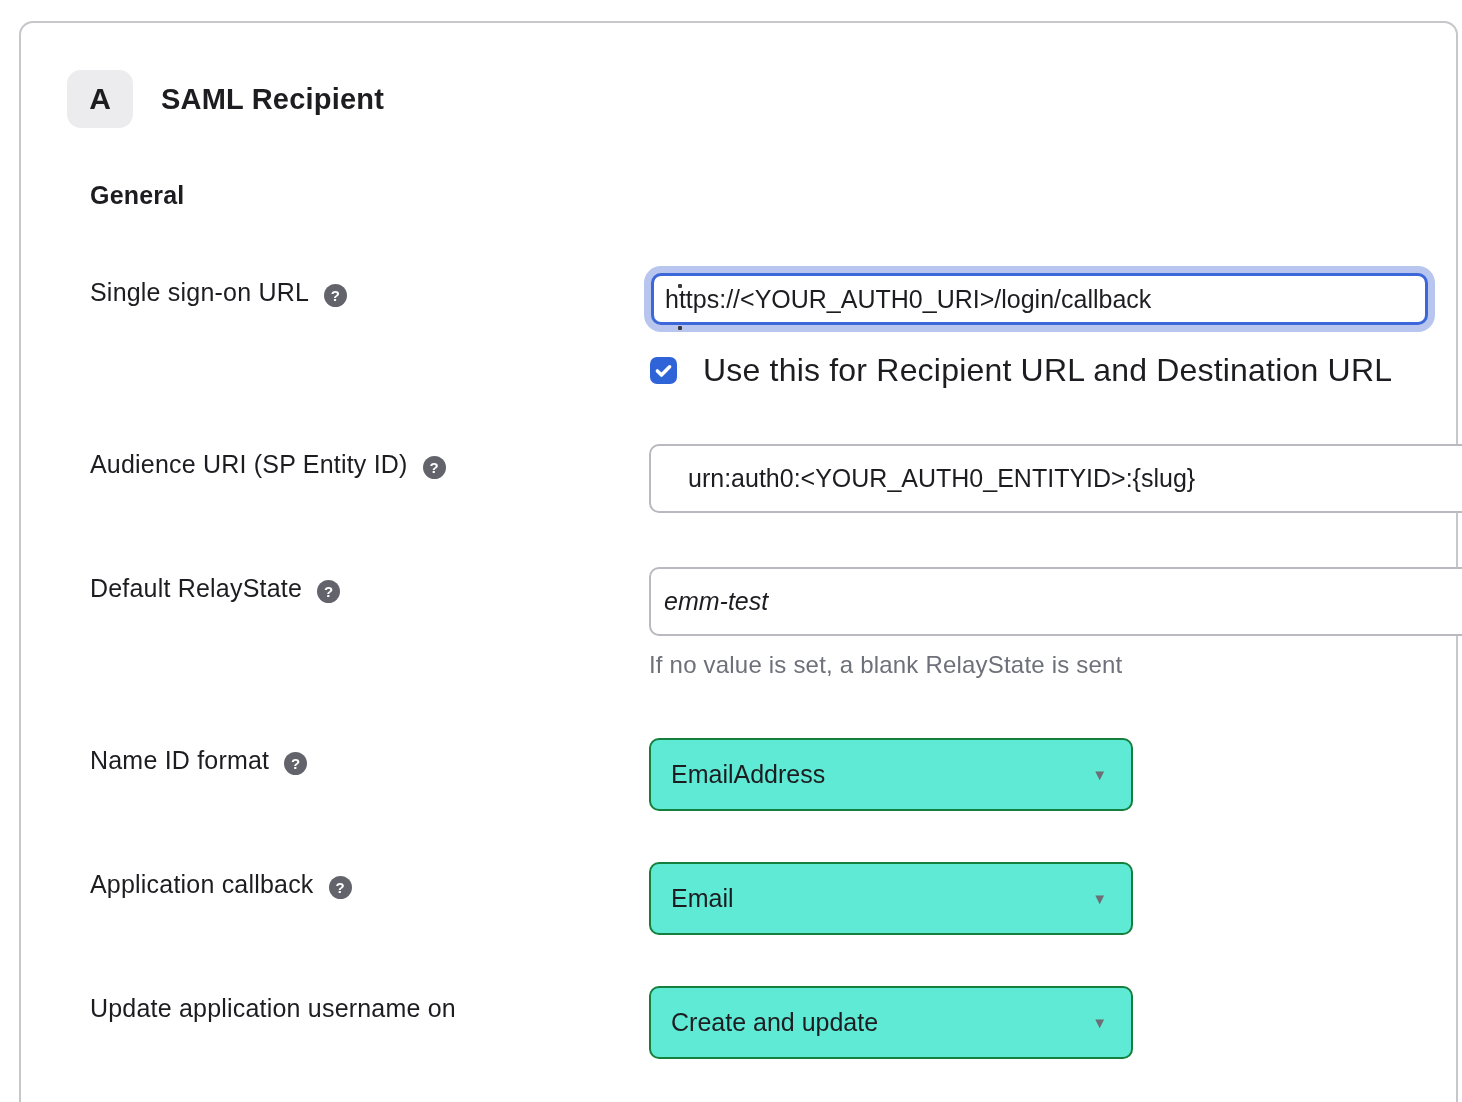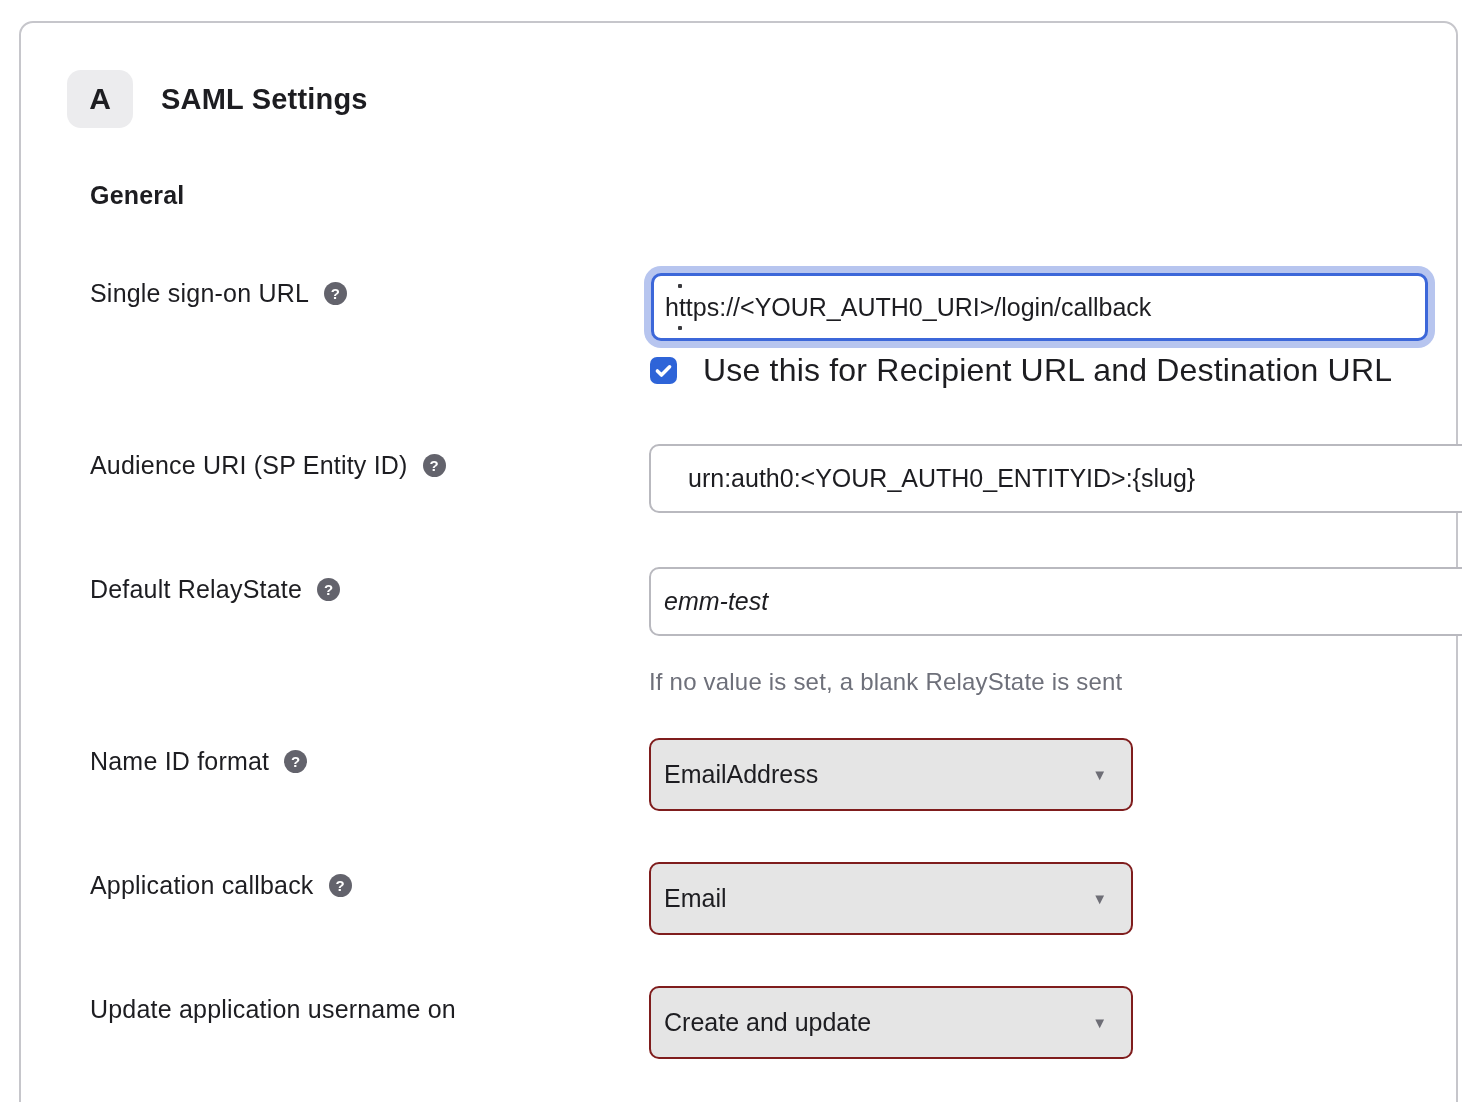--- a/index.html
+++ b/index.html
@@ -35,21 +35,21 @@
     letter-spacing: 0.2px;
   }
   .section-heading {
     left: 69px; top: 158px;
     font-size: 25px; font-weight: 700;
     letter-spacing: 0.2px;
   }
 
   .field-label {
     left: 69px;
-    display: flex; align-items: center; gap: 15px;
+    display: flex; align-items: flex-end; gap: 15px;
     height: 28px;
     font-size: 25px;
     letter-spacing: 0.2px;
   }
   .help-icon {
     width: 23px; height: 23px;
     background: #63636c;
     border-radius: 50%;
     color: #ffffff;
     font-size: 15px; font-weight: 700;
@@ -64,21 +64,21 @@
     border: 2px solid #b9b9bf;
     border-radius: 10px;
     background: #ffffff;
     font-family: "Liberation Sans", sans-serif;
     font-size: 25px;
     color: #1d1d21;
     outline: none;
   }
   .text-input.focused {
     left: 630px;
-    width: 777px; height: 68px;
+    width: 777px; height: 52px;
     border: 3px solid #3c67d9;
     box-shadow: 0 0 0 7px #b7c5ef;
   }
 
   .checkbox {
     left: 629px; top: 334px;
     width: 27px; height: 27px;
     background: #2e64d8;
     border-radius: 7px;
     display: flex; align-items: center; justify-content: center;
@@ -89,31 +89,30 @@
     font-size: 32px;
     line-height: 27px;
     letter-spacing: 0.2px;
   }
 
   .hint {
     left: 628px; top: 628px;
     font-size: 24px;
     color: #6e707a;
     letter-spacing: 0.2px;
-    margin-top: 17px;
   }
 
   .select {
     left: 628px;
     width: 484px; height: 73px;
-    border: 2px solid #7f1d1d;
+    border: 2px solid #15803d;
     border-radius: 10px;
-    background: #e5e5e5;
+    background: #5eead4;
     display: flex; align-items: center;
-    padding-left: 13px;
+    padding-left: 20px;
     font-size: 25px;
     cursor: pointer;
   }
   .select .arrow {
     position: absolute;
     right: 24px; top: 50%;
     transform: translateY(-54%);
     font-size: 15px;
     color: #6e6e76;
     pointer-events: none;
@@ -127,21 +126,21 @@
   }
 </style>
 </head>
 <body>
 
 <div class="card abs">
 
   <div class="badge abs">
     <span>A</span>
   </div>
-  <div class="panel-title abs">SAML Settings</div>
+  <div class="panel-title abs">SAML Recipient</div>
 
   <div class="section-heading abs">General</div>
 
   <div class="field-label abs" style="top:256px">
     <span>Single sign-on URL</span>
     <span class="help-icon">
         <span>?</span>
       </span>
   </div>
   <input class="text-input focused abs" style="top: 250px; padding-left: 11px;" type="text" value="https://&lt;YOUR_AUTH0_URI&gt;/login/callback">

